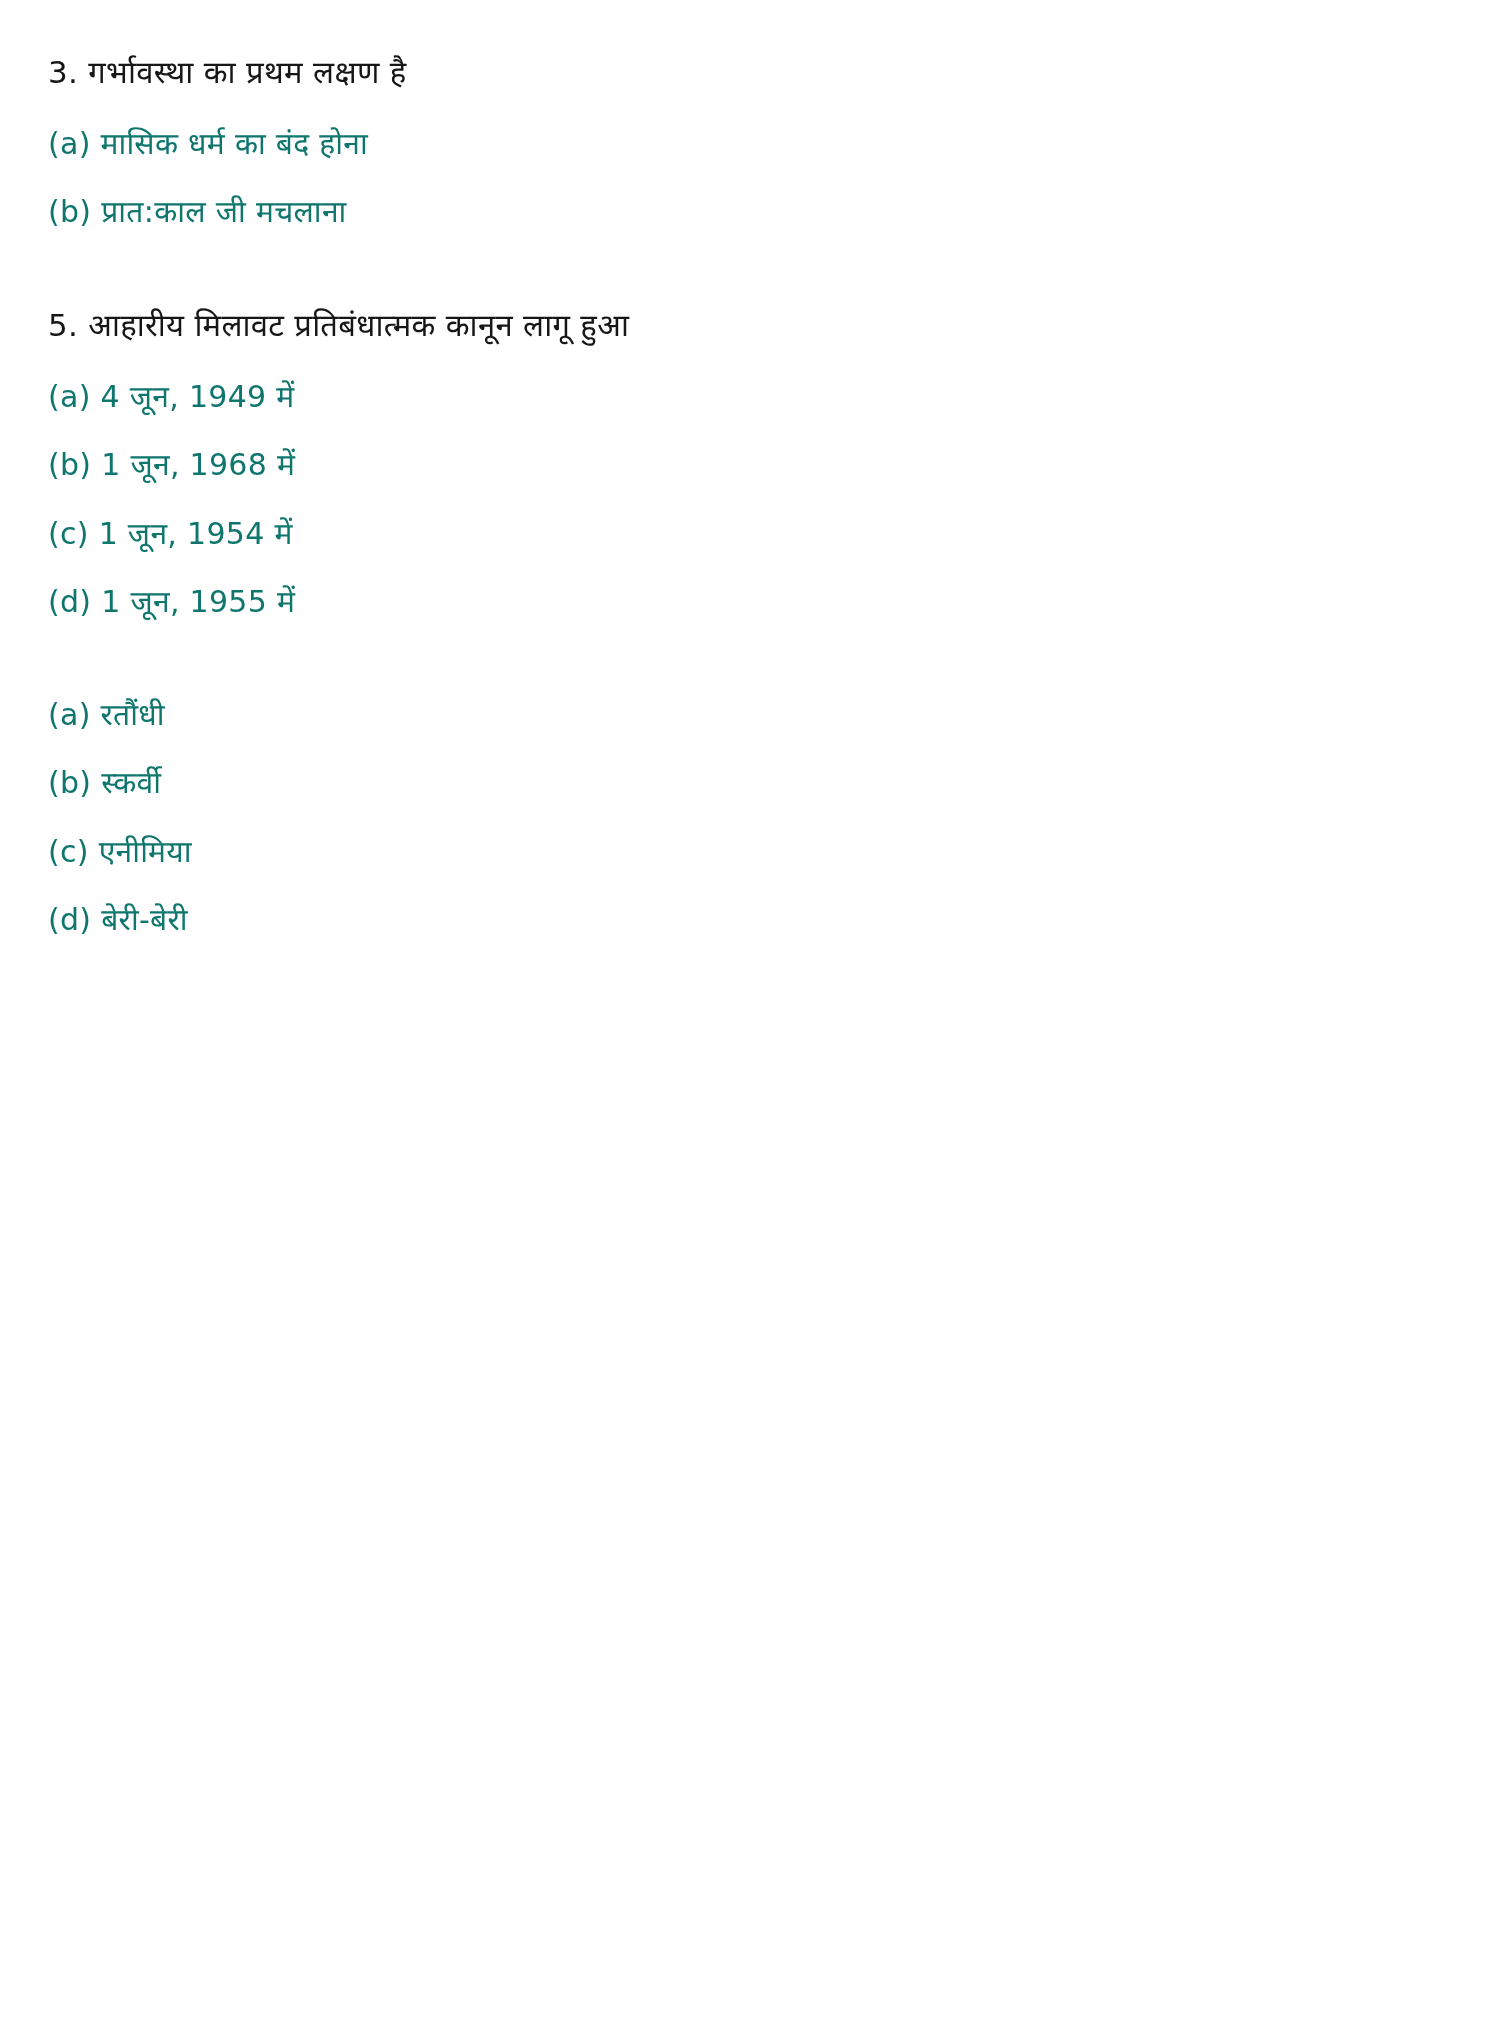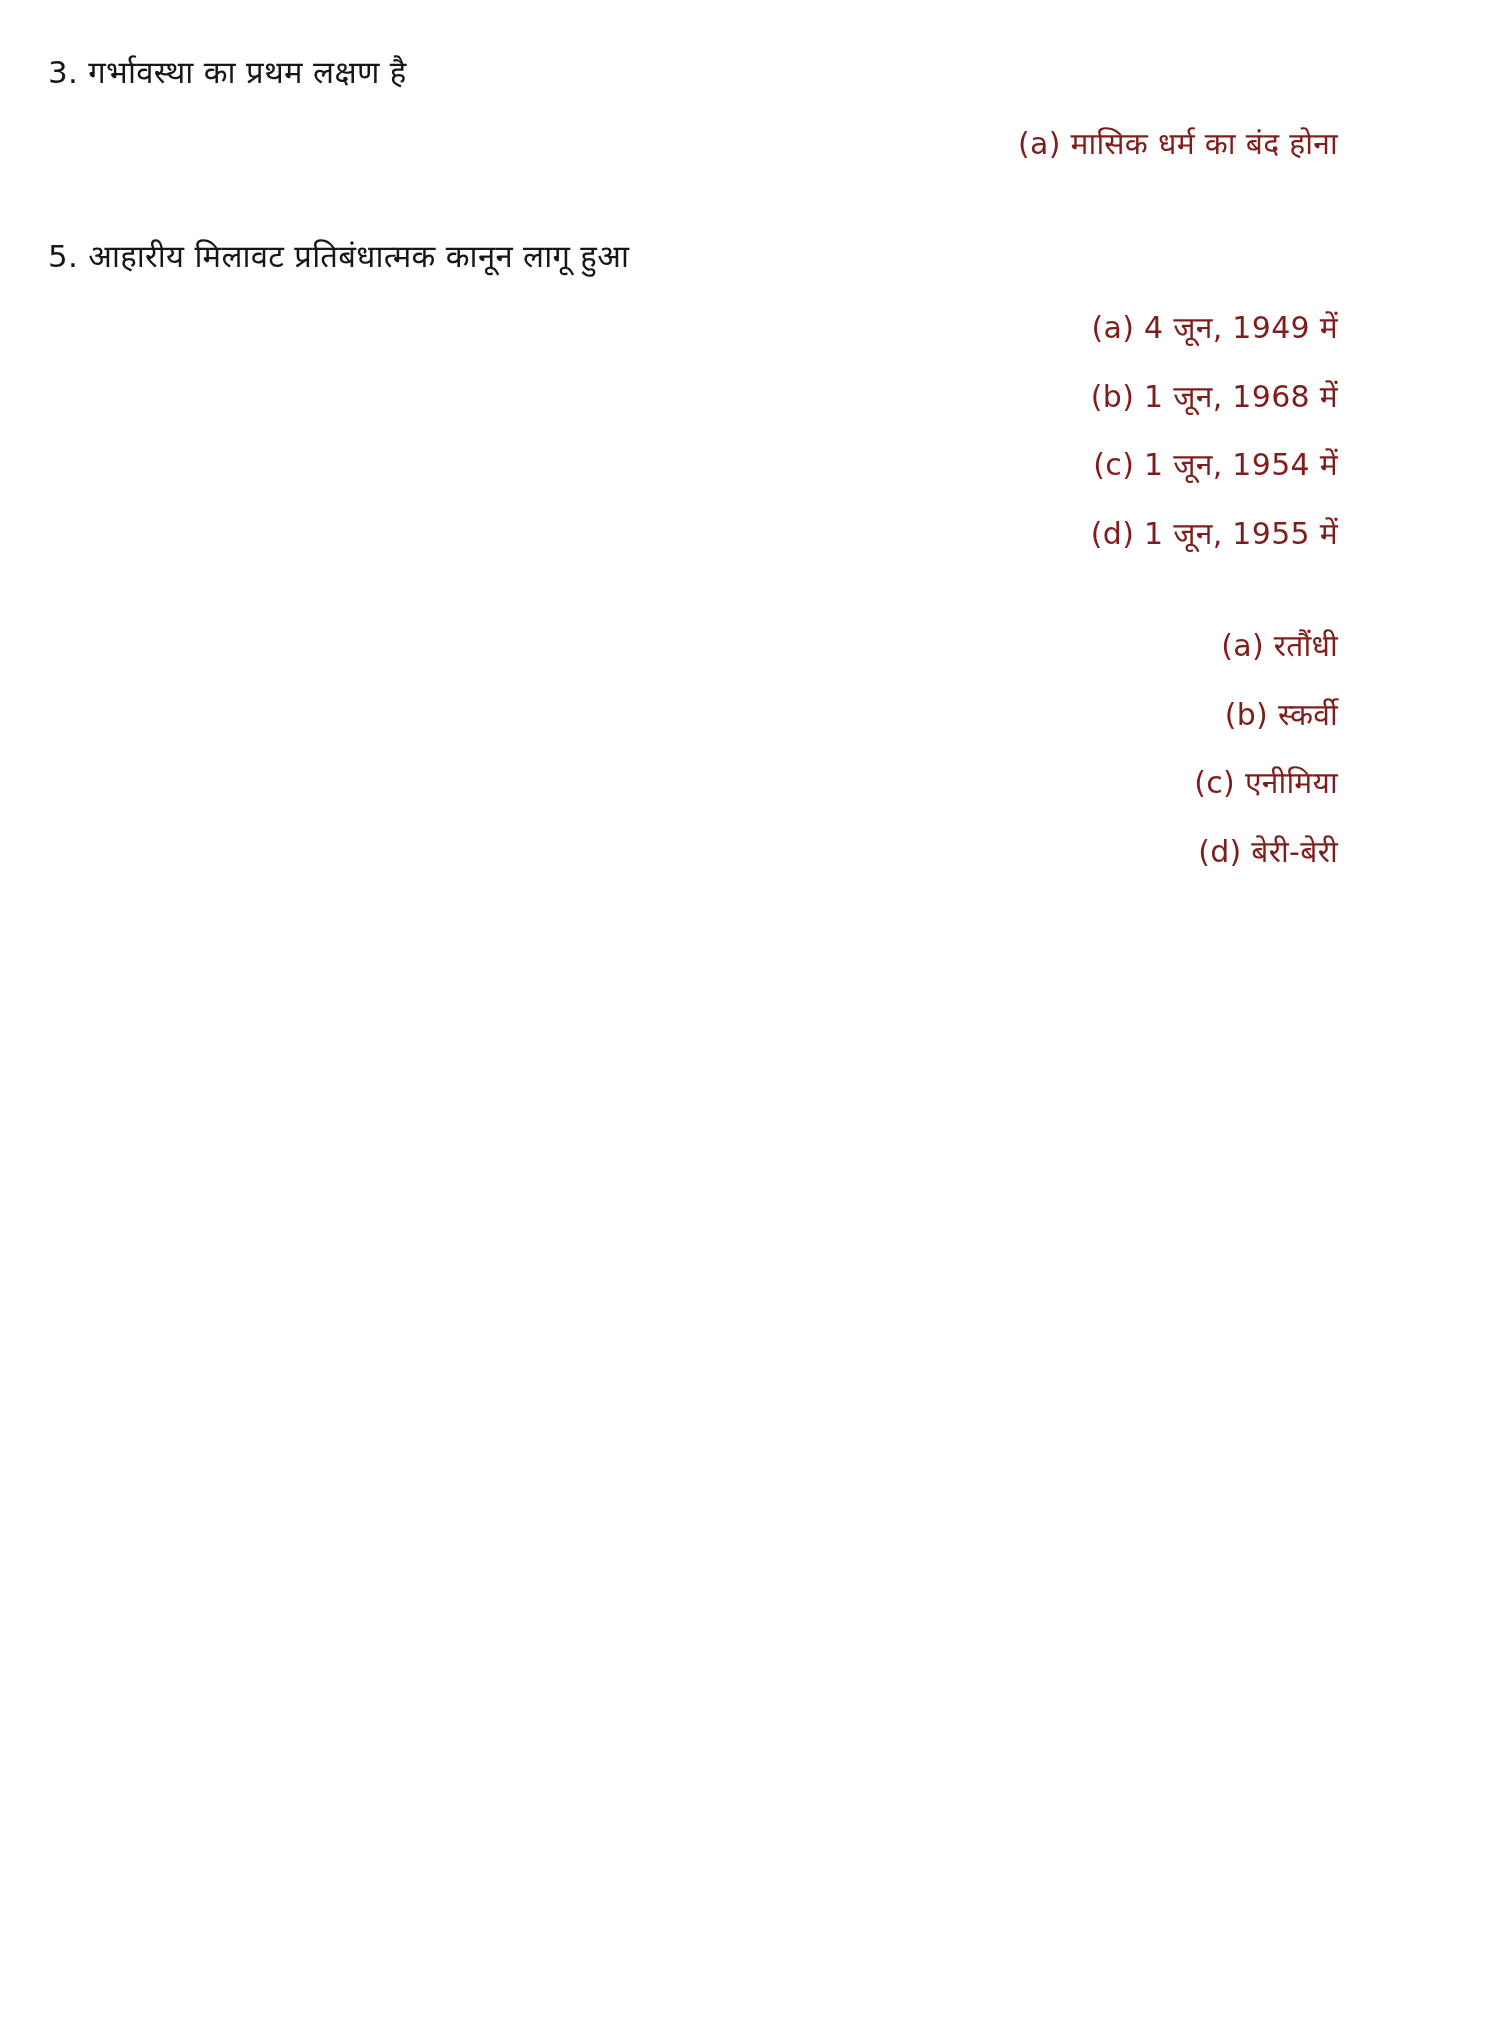--- a/index.html
+++ b/index.html
@@ -27,40 +27,40 @@
     line-height: 1.35;
     letter-spacing: 0.3px;
     color: #161616;
     margin: 0 0 30px 0;
     white-space: pre-wrap;
   }
   .option {
     font-size: 30px;
     line-height: 1.35;
     letter-spacing: 0.3px;
-    color: #7f1d1d;
+    color: #0f766e;
     margin: 0 0 28px 0;
     white-space: pre-wrap;
-    text-align: right;
   }
   .option:last-child {
     margin-bottom: 0;
   }
   .q-text, .option {
     font-weight: 400;
   }
 </style>
 </head>
 <body>
 
 <div class="page">
 
   <div class="question-block">
     <p class="q-text">3. गर्भावस्था का प्रथम लक्षण है</p>
     <p class="option">(a) मासिक धर्म का बंद होना</p>
+    <p class="option">(b) प्रात:काल जी मचलाना</p>
   </div>
 
 
   <div class="question-block">
     <p class="q-text">5. आहारीय मिलावट प्रतिबंधात्मक कानून लागू हुआ</p>
     <p class="option">(a) 4 जून, 1949 में</p>
     <p class="option">(b) 1 जून, 1968 में</p>
     <p class="option">(c) 1 जून, 1954 में</p>
     <p class="option">(d) 1 जून, 1955 में</p>
   </div>

